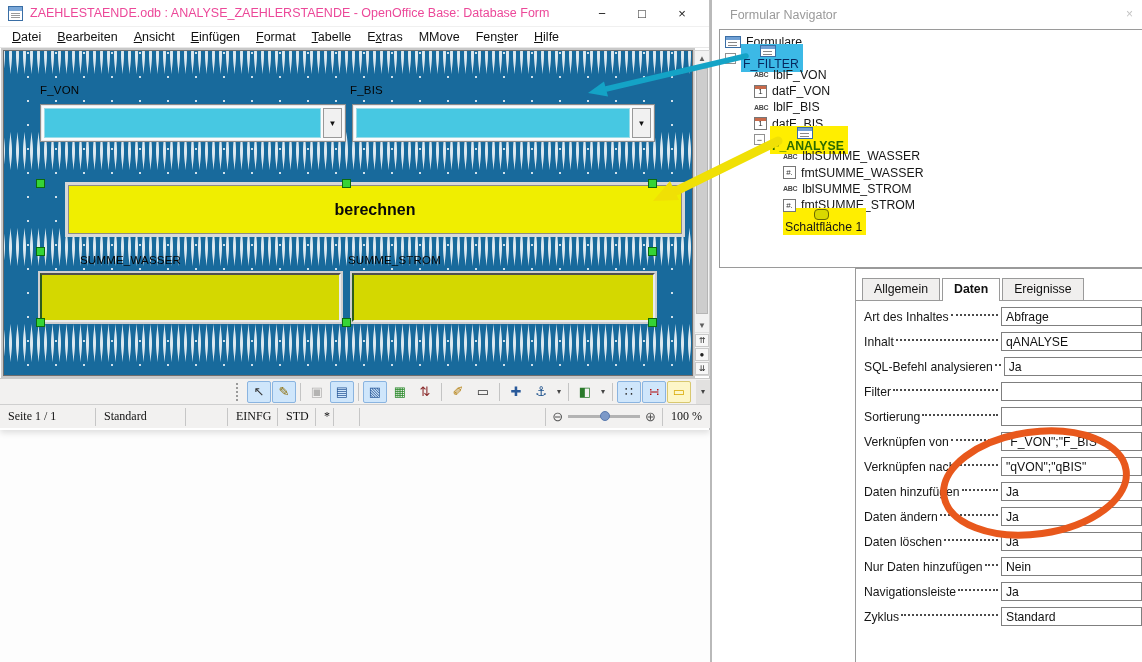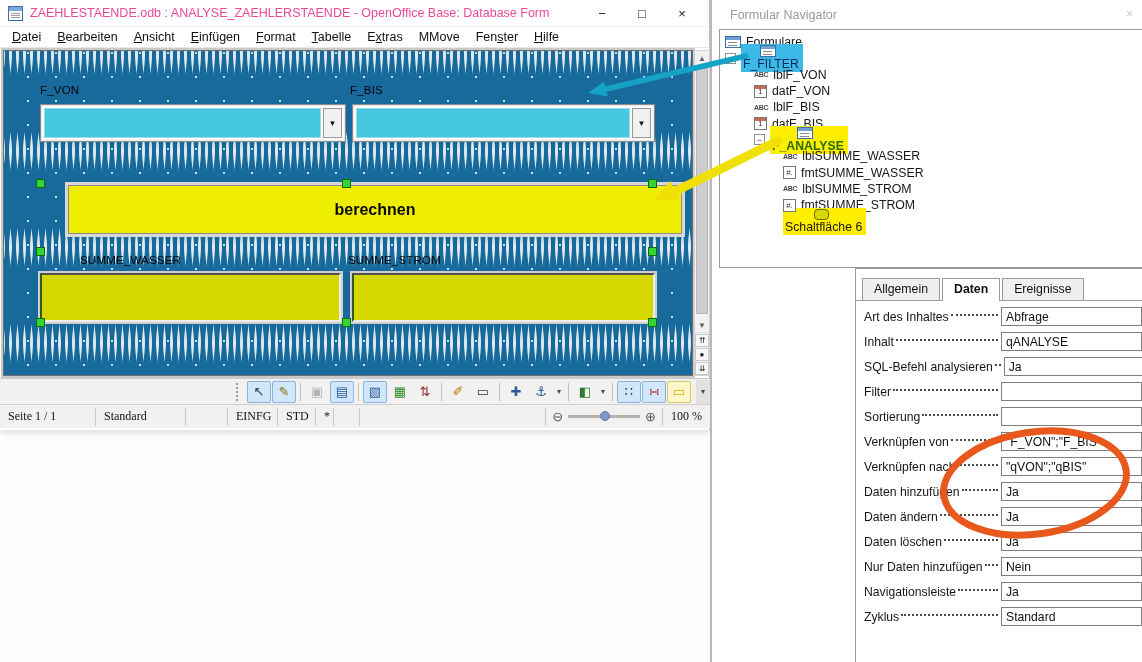--- a/index.html
+++ b/index.html
@@ -295,21 +295,21 @@
       <span class="tico ico-abc">ABC</span>
       <span>lblSUMME_STROM</span>
     </div>
     <div class="trow d3">
       <span class="tico ico-box">#.</span>
       <span>fmtSUMME_STROM</span>
     </div>
     <div class="trow d3">
       <span class="hl hl-yellow-plain">
           <span class="tico ico-btn"></span>
-          <span>Schaltfläche 6</span>
+          <span>Schaltfläche 1</span>
         </span>
     </div>
   </div>
 </div>
 
 <div id="propwin">
   <div id="tabbar">
     <span class="tab">Allgemein</span>
     <span class="tab active">Daten</span>
     <span class="tab">Ereignisse</span>

